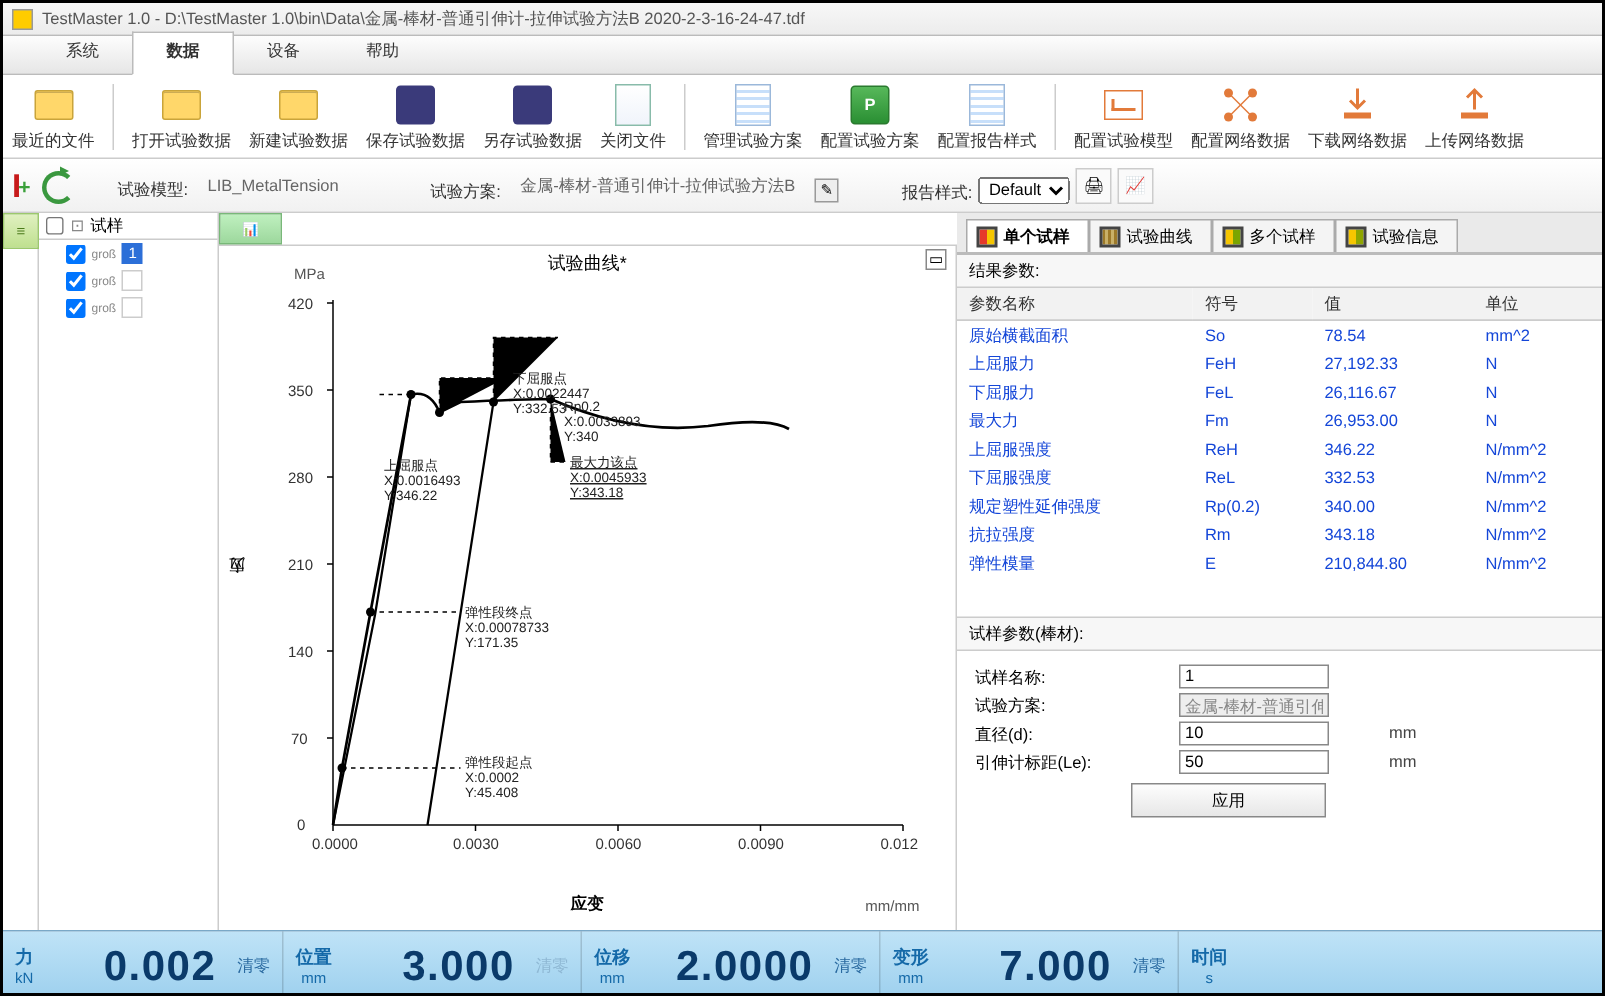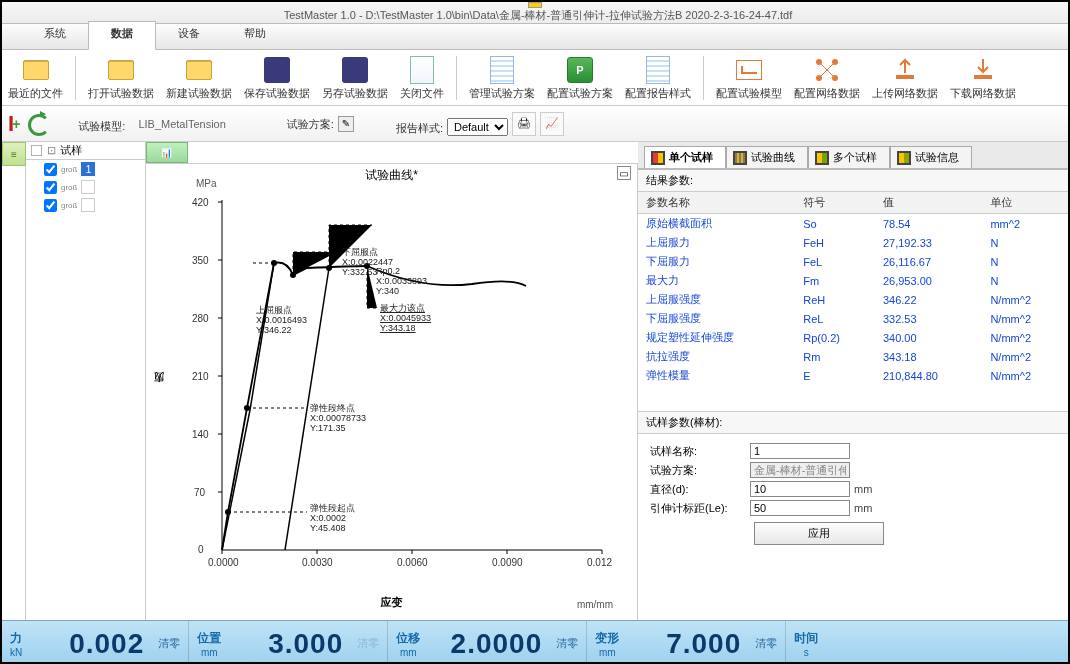--- a/index.html
+++ b/index.html
@@ -1,17 +1,17 @@
 <!DOCTYPE html>
 <html><head>
 <meta charset="utf-8">
 <style>
   * { box-sizing: border-box; margin: 0; padding: 0; }
   body { font-family: "Microsoft YaHei", "SimSun", Arial, sans-serif; font-size: 11px; background: #fff; width:1070px; height:664px; border:2px solid #000; overflow:hidden; }
-  .titlebar { height:22px; background:linear-gradient(#f7f7f7,#ececec); border-bottom:1px solid #bbb; display:flex; align-items:center; padding-left:6px; color:#555;flex-direction:column; }
+  .titlebar { height:22px; background:linear-gradient(#f7f7f7,#ececec); border-bottom:1px solid #bbb; display:flex; align-items:center; padding-left:6px; color:#555; }
   .titlebar .ico { width:14px; height:14px; background:#ffcc00; border:1px solid #999; margin-right:6px; }
   .menubar { height:26px; background:linear-gradient(#fdfdfd,#e6e6e6); border-bottom:1px solid #bbb; display:flex; align-items:flex-end; padding-left:20px; }
   .menubar .mitem { padding:4px 22px 8px; color:#333; }
   .menubar .mitem.active { background:#fff; border:1px solid #bbb; border-bottom:1px solid #fff; position:relative; top:1px; font-weight:bold; }
   .ribbon { height:56px; background:#fff; border-bottom:1px solid #ccc; display:flex; align-items:center; gap:4px; padding:2px 2px; }
   .rbtn { display:flex; flex-direction:column; align-items:center; justify-content:flex-end; padding:2px 4px; font-size:11px; color:#333; }
   .rbtn .ricon { width:32px; height:32px; display:flex; align-items:center; justify-content:center; }
   .rbtn .ricon .folder { width:26px; height:20px; background:#ffd76a; border:1px solid #c9a43a; border-radius:2px; position:relative; box-shadow:0 1px 0 rgba(0,0,0,.2) inset;}
   .rbtn .ricon .sheet { width:24px; height:28px; background:repeating-linear-gradient(#fff,#fff 3px,#c7dffa 3px,#c7dffa 5px); border:1px solid #9bb8da; }
   .rbtn .ricon .green { width:26px; height:26px; background:linear-gradient(#57b85a,#2a8f33); border-radius:3px; border:1px solid #2a7a2f; display:flex;align-items:center;justify-content:center;color:#fff;font-weight:bold;}
@@ -64,21 +64,21 @@
   .sq.red { background:linear-gradient(90deg,#e63a2a 50%,#f6c600 50%);}
   .sq.green { background:linear-gradient(90deg,#f6c600 50%,#7aa500 50%);}
 
   .panelhead { background:#f7f7f7; padding:3px 8px; border-bottom:1px solid #ccc; font-size:11px;}
   .paramtable { width:100%; border-collapse:collapse; }
   .paramtable th { text-align:left; background:#f2f2f2; padding:3px 8px; border-bottom:1px solid #ccc; font-weight:normal; color:#333;}
   .paramtable td { padding:2px 8px; color:#1446d8;}
   .paramtable td.name { color:#1446d8;}
   .tblwrap { height:220px; border-bottom:1px solid #ccc; overflow:auto;}
   .formwrap { padding:6px 12px; font-size:11px; }
-  .formwrap .fr { display:flex; align-items:center; margin:3px 0; }
+  .formwrap .fr { display:flex; align-items:center; margin:3px 0;gap:36px; }
   .formwrap .fr .fl { width:100px;}
   .formwrap input { width:100px; font-size:11px; padding:1px 3px; border:1px solid #888;}
   .formwrap .unit { margin-left:4px; color:#444;}
   .applybtn { width:130px; margin:6px 0 0 104px; text-align:center; padding:3px 0; border:1px solid #888; background:linear-gradient(#fdfdfd,#e7e7e7);}
 
   .statusbar { height:46px; background:linear-gradient(#bfe3f7,#9dd0ee); display:flex; align-items:stretch; border-top:1px solid #7aa8c7;}
   .sb-cell { display:flex; flex-direction:column; align-items:center; justify-content:center; padding:0 8px; color:#1469a8; }
   .sb-cell .top { font-size:12px; font-weight:bold;}
   .sb-cell .bot { font-size:10px;}
   .sb-val { display:flex; align-items:center; justify-content:flex-end; font-family:"Segoe UI","Arial"; font-size:28px; font-weight:600; letter-spacing:1px; color:#0a3a6a; padding:0 6px; min-width:120px;}
@@ -177,47 +177,48 @@
           <line x1="5" y1="5" x2="21" y2="21" stroke="#e27a3a"></line>
           <line x1="21" y1="5" x2="5" y2="21" stroke="#e27a3a"></line>
         </svg>
       </div>
       <span>配置网络数据</span>
     </div>
   <div class="rbtn">
       <div class="ricon">
         <svg width="26" height="26">
           <rect x="4" y="18" width="18" height="4" fill="#e27a3a"></rect>
+          <path d="M13 2 v12 M8 10 l5 5 l5 -5" stroke="#e27a3a" stroke-width="2" fill="none"></path>
+        </svg>
+      </div>
+      <span>下载网络数据</span>
+    </div>
+  <div class="rbtn">
+      <div class="ricon">
+        <svg width="26" height="26">
+          <rect x="4" y="18" width="18" height="4" fill="#e27a3a"></rect>
           <path d="M13 16 v-12 M8 8 l5 -5 l5 5" stroke="#e27a3a" stroke-width="2" fill="none"></path>
         </svg>
       </div>
       <span>上传网络数据</span>
-    </div>
-  <div class="rbtn">
-      <div class="ricon">
-        <svg width="26" height="26">
-          <rect x="4" y="18" width="18" height="4" fill="#e27a3a"></rect>
-          <path d="M13 2 v12 M8 10 l5 5 l5 -5" stroke="#e27a3a" stroke-width="2" fill="none"></path>
-        </svg>
-      </div>
-      <span>下载网络数据</span>
     </div>
 </div>
 
 <div class="subbar">
   <span class="redI">I<span style="color:#3aa03a;font-size:14px;margin-left:-2px;">+</span></span>
   <div class="refresh"></div>
   <div style="width:16px;"></div>
   <div class="pair">
       <span class="lbl">试验模型:</span>
     <span class="val">LIB_MetalTension</span>
     </div>
   <div style="width:40px;"></div>
   <div class="pair">
       <span class="lbl">试验方案:</span>
+    <span class="val">金属-棒材-普通引伸计-拉伸试验方法B</span>
     <span class="edbtn">✎</span>
     </div>
   <div style="width:30px;"></div>
   <div class="pair">
       <span class="lbl">报告样式:</span>
     <select><option>Default</option></select>
     <div class="iconbtn">
         <span>🖨</span>
       </div>
     <div class="iconbtn">

